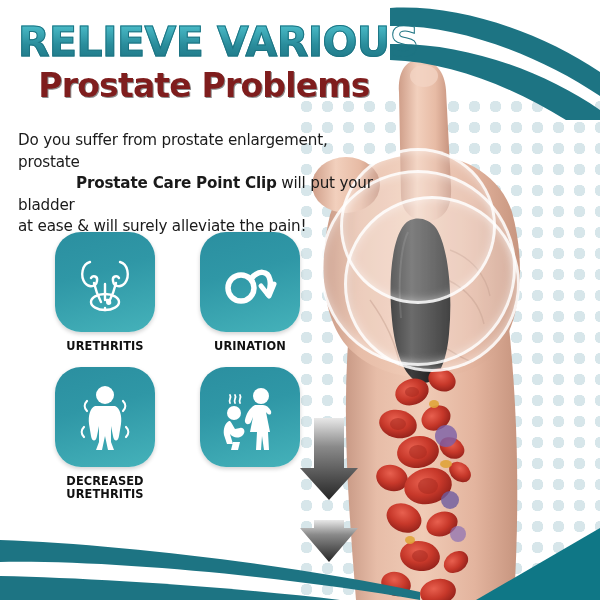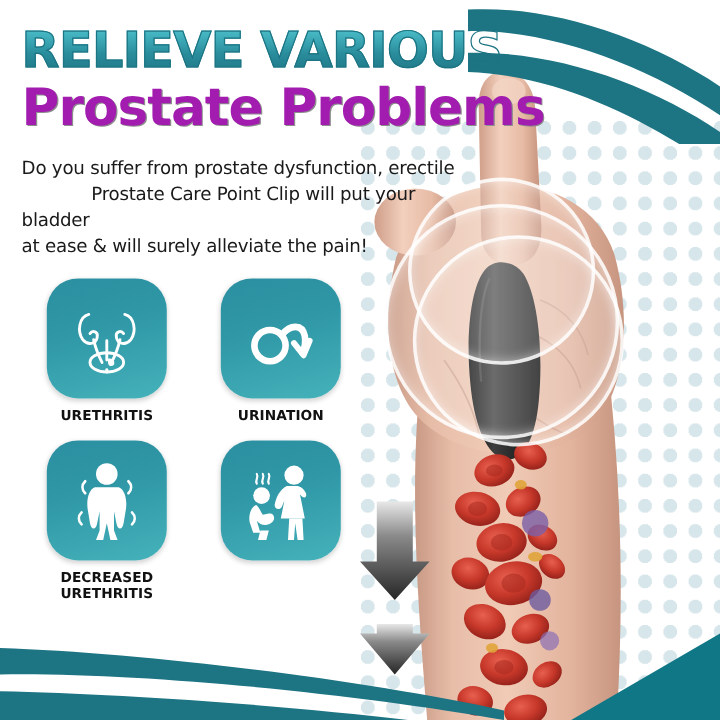--- a/index.html
+++ b/index.html
@@ -38,45 +38,46 @@
     line-height:1;
     margin:0;
     font-family:"DejaVu Sans",sans-serif;
     background:linear-gradient(180deg,#4fc3cf 0%,#2a8d9c 55%,#1d7483 100%);
     -webkit-background-clip:text;background-clip:text;
     color:transparent;
     -webkit-text-stroke:1px #1d7483;
     white-space:nowrap;
   }
   #title-sub{
-    font-size:43px;
+    font-size:33px;
     font-weight:bold;
-    color:#a21caf;
+    color:#7f1d1d;
     margin:6px 0 0 0;
     line-height:1;
     letter-spacing:-0.8px;
     font-family:"DejaVu Sans",sans-serif;
     text-shadow:1px 1px 0 #8d8d8d;
     white-space:nowrap;
+    text-align:center;
   }
   #body-copy{
     position:absolute;left:18px;top:130px;width:368px;
     font-size:15.2px;
     line-height:1.42;
     color:#1a1a1a;
     font-family:"DejaVu Sans",sans-serif;
     letter-spacing:-0.2px;
   }
   #body-copy .lead{display:block;}
   #body-copy .indent{display:block;text-indent:58px;}
-  #body-copy b{font-weight:normal;}
+  #body-copy b{font-weight:bold;}
 
   
   #benefits{
-    position:absolute;left:34px;top:232px;
+    position:absolute;left:50px;top:232px;
     width:270px;
     display:grid;
     grid-template-columns:110px 110px;
     column-gap:35px;
     row-gap:14px;
   }
   .benefit{ width:110px; text-align:center; }
   .tile{
     width:100px;height:100px;
     margin:0 auto;
@@ -244,21 +245,21 @@
   <svg id="corner-br" viewBox="0 0 150 78">
     <path d="M150 6 L150 78 L26 78 Z" fill="#0f7786"></path>
   </svg>
 
   <div id="headline">
     <div id="title-main">RELIEVE VARIOUS</div>
     <div id="title-sub">Prostate Problems</div>
   </div>
 
   <div id="body-copy">
-    <span class="lead">Do you suffer from prostate dysfunction, erectile</span>
+    <span class="lead">Do you suffer from prostate enlargement, prostate</span>
     <span class="indent"><b>Prostate Care Point Clip</b><span> will put your bladder</span></span>
     <span class="lead">at ease &amp; will surely alleviate the pain!</span>
   </div>
 
   <div id="benefits">
 
     <div class="benefit">
       <div class="tile">
         <svg width="64" height="64" viewBox="0 0 64 64" fill="none" stroke="#fff" stroke-width="2.4" stroke-linecap="round" stroke-linejoin="round">
           <path d="M17 12 C9 14, 7 26, 12 33 C16 38, 23 37, 24 31 C25 26, 20 25, 18 28"></path>

